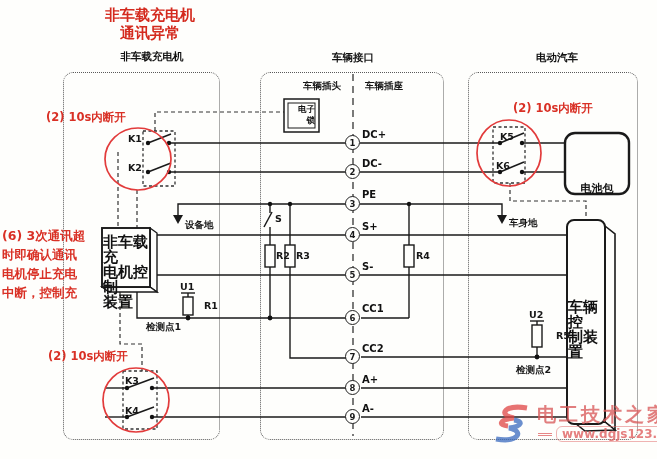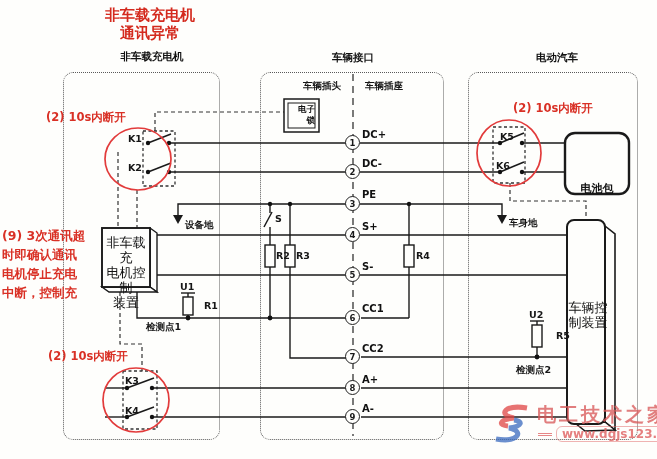--- a/index.html
+++ b/index.html
@@ -12,21 +12,21 @@
   .lbl{position:absolute;z-index:3;font-weight:bold;font-size:9.5px;line-height:11px;white-space:nowrap;color:#161616;}
   .section-box{position:absolute;z-index:0;border:1.5px dotted #5a5a5a;border-radius:10px;background:transparent;}
   .section-title{position:absolute;z-index:3;font-weight:bold;font-size:10.5px;color:#111;text-align:center;white-space:nowrap;}
   .red-title{position:absolute;z-index:4;color:#d42a1e;font-weight:bold;font-size:15px;line-height:18px;text-align:center;white-space:nowrap;}
   .red-note{position:absolute;z-index:4;color:#d93025;font-weight:bold;font-size:11.5px;white-space:nowrap;}
   .red-note-block{position:absolute;z-index:4;color:#d93025;font-weight:bold;font-size:12.5px;line-height:19px;white-space:nowrap;}
   .term{position:absolute;z-index:3;width:15px;height:15px;border:1.4px solid #222;border-radius:50%;
         background:#fefefc;display:flex;align-items:center;justify-content:center;
         font-size:8.5px;font-weight:bold;box-sizing:border-box;}
   .term-label{position:absolute;z-index:3;font-weight:bold;font-size:10px;white-space:nowrap;color:#111;}
-  .ctrl-text{position:absolute;z-index:3;font-weight:normal;font-size:13px;line-height:15px;text-align:center;color:#111;}
+  .ctrl-text{position:absolute;z-index:3;font-weight:bold;font-size:15px;line-height:15px;color:#111;}
   .elock-text{position:absolute;z-index:3;font-weight:bold;font-size:8.5px;line-height:11px;text-align:right;color:#111;}
   .battery-text{position:absolute;z-index:3;font-weight:bold;font-size:11px;text-align:center;color:#111;}
   .wm-brand{position:absolute;z-index:5;font-size:19px;font-weight:bold;letter-spacing:3px;color:rgba(217,90,90,.78);white-space:nowrap;}
   .wm-site{position:absolute;z-index:5;display:flex;align-items:center;gap:4px;color:rgba(224,104,104,.85);}
   .wm-site .bar{width:14px;height:0;border-top:3px double rgba(224,104,104,.8);}
   .wm-site .txt{font-size:12px;font-weight:bold;border:1px solid rgba(224,104,104,.5);border-radius:6px;padding:0 5px;}
 </style>
 </head>
 <body>
 
@@ -183,21 +183,21 @@
   <div class="section-title" style="left:112px;top:50px;width:80px;">非车载充电机</div>
   <div class="section-title" style="left:322px;top:51px;width:62px;">车辆接口</div>
   <div class="section-title" style="left:526px;top:51px;width:62px;">电动汽车</div>
   <div class="lbl" style="left:303px;top:80px;">车辆插头</div>
   <div class="lbl" style="left:365px;top:80px;">车辆插座</div>
 
   <div class="red-note" style="left:46px;top:110px;">(2) 10s内断开</div>
   <div class="red-note" style="left:48px;top:349px;">(2) 10s内断开</div>
   <div class="red-note" style="left:513px;top:101px;">(2) 10s内断开</div>
   <div class="red-note-block" style="left:2px;top:226px;">
-    <div>(9) 3次通讯超</div>
+    <div>(6) 3次通讯超</div>
     <div>时即确认通讯</div>
     <div>电机停止充电</div>
     <div>中断，控制充</div>
   </div>
 
   <div class="elock-text" style="left:288px;top:104px;width:27px;">
     <div>电子</div>
     <div>锁</div>
   </div>
   <div class="ctrl-text" style="left:103px;top:235px;width:46px;">

